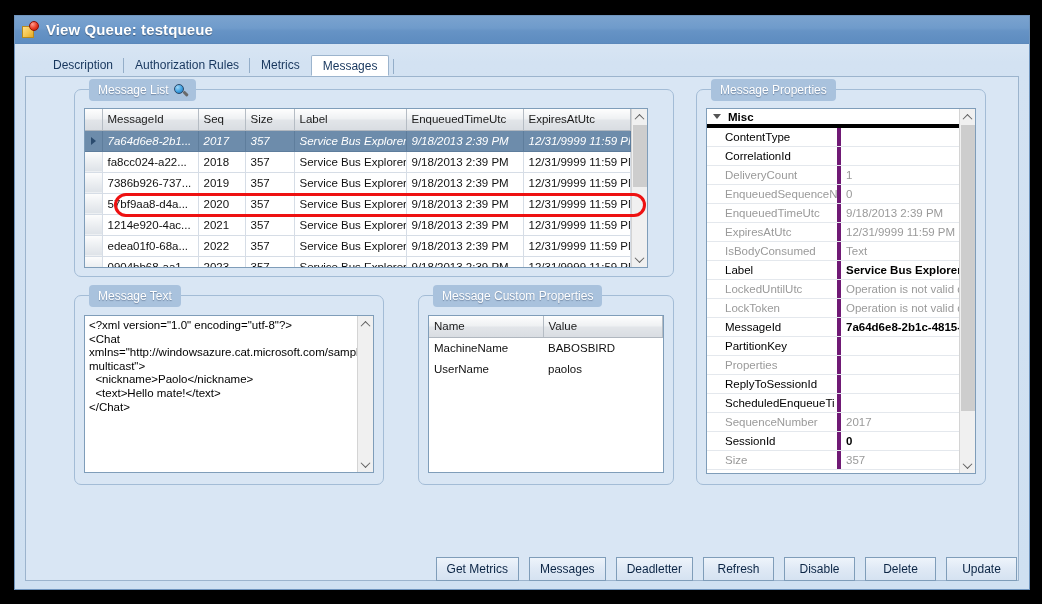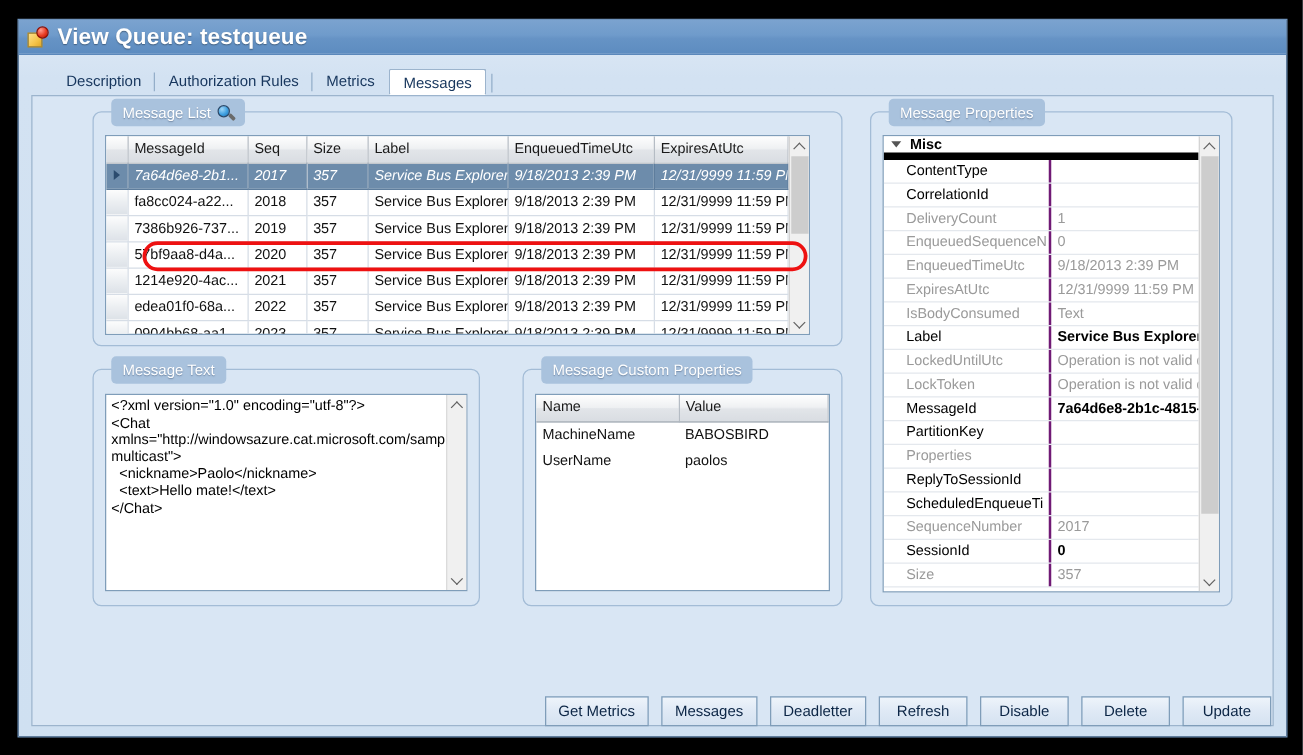--- a/index.html
+++ b/index.html
@@ -48,21 +48,21 @@
   .title-icon .ball {
     position: absolute;
     right: 0; top: 0;
     width: 10px; height: 10px;
     border-radius: 50%;
     background: radial-gradient(circle at 32% 28%, #ff9c90 0%, #e83b22 55%, #a71408 100%);
     border: 1px solid #8e1005;
   }
   #title-text {
     color: #ffffff;
-    font-size: 18px;
+    font-size: 15px;
     font-weight: bold;
     letter-spacing: .1px;
     text-shadow: 0 1px 1px rgba(0,0,0,.35);
   }
 
   
   #body {
     flex: 1 1 auto;
     position: relative;
     padding: 10px 10px 0 10px;
@@ -269,21 +269,21 @@
     overflow: hidden;
   }
   .pg-rows { flex: 1 1 auto; overflow: hidden; }
   .pg-cat {
     height: 19px;
     display: flex;
     align-items: center;
     gap: 6px;
     padding-left: 6px;
     background: #ffffff;
-    border-bottom: 6px solid #000000;
+    border-bottom: 4px solid #000000;
     font-size: 11.5px;
     font-weight: bold;
     color: #000000;
   }
   .pg-tri {
     width: 0; height: 0;
     border-top: 5px solid #555555;
     border-left: 4px solid transparent;
     border-right: 4px solid transparent;
     margin-right: 1px;
@@ -292,21 +292,21 @@
     height: 19px;
     display: flex;
     border-bottom: 1px solid #e4e8ed;
     font-size: 11.5px;
     align-items: center;
   }
   .pg-name {
     flex: 0 0 134px;
     width: 134px;
     padding-left: 18px;
-    border-right: 2px solid #701a75;
+    border-right: 4px solid #701a75;
     white-space: nowrap;
     overflow: hidden;
     color: #000000;
     height: 100%;
     display: flex;
     align-items: center;
   }
   .pg-val {
     flex: 1 1 auto;
     padding-left: 5px;

